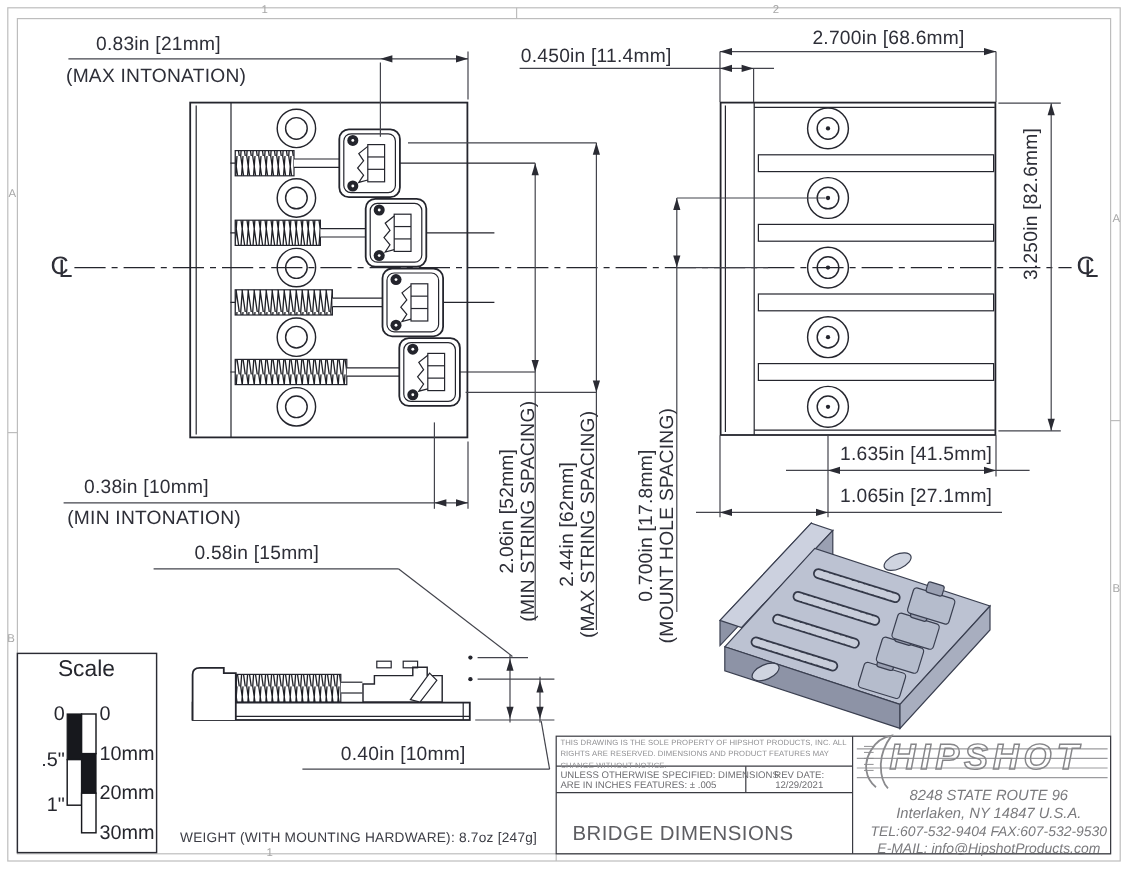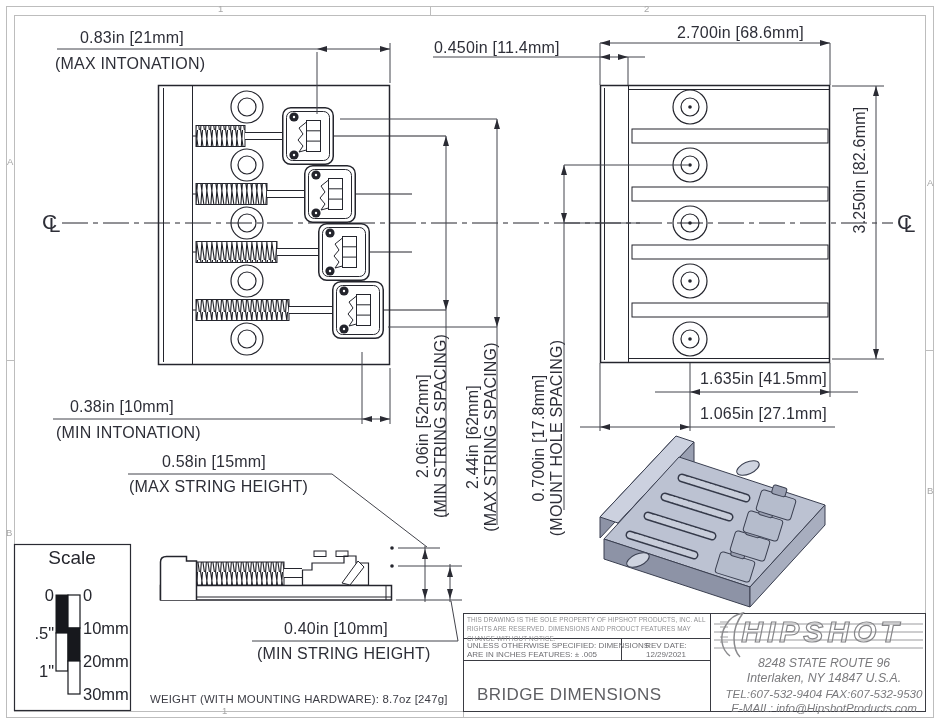--- a/index.html
+++ b/index.html
@@ -385,24 +385,22 @@
 </div>
 <div class="t dim rot" style="left:548px;top:438px;">
   <div>0.700in [17.8mm]</div>
   <div>(MOUNT HOLE SPACING)</div>
 </div>
 
 <div class="t dim" style="left:700px;top:370px;">1.635in [41.5mm]</div>
 <div class="t dim" style="left:700px;top:405px;">1.065in [27.1mm]</div>
 
 <div class="t dim" style="left:162px;top:453px;">0.58in [15mm]</div>
-<div class="t dim" style="left:129px;top:478px;">(MAX STRING HEIGHT)</div>
 
 <div class="t dim" style="left:284px;top:620px;">0.40in [10mm]</div>
-<div class="t dim" style="left:257px;top:645px;">(MIN STRING HEIGHT)</div>
 
 <div class="t weight" style="left:150px;top:693px;">WEIGHT (WITH MOUNTING HARDWARE): 8.7oz [247g]</div>
 
 <div class="t scale-title" style="left:72px;top:547px;">Scale</div>
 <div class="t scale-tick ra" style="left:54px;top:586px;">0</div>
 <div class="t scale-tick ra" style="left:54px;top:624px;">.5"</div>
 <div class="t scale-tick ra" style="left:54px;top:662px;">1"</div>
 <div class="t scale-tick" style="left:83px;top:586px;">0</div>
 <div class="t scale-tick" style="left:83px;top:619px;">10mm</div>
 <div class="t scale-tick" style="left:83px;top:652px;">20mm</div>

